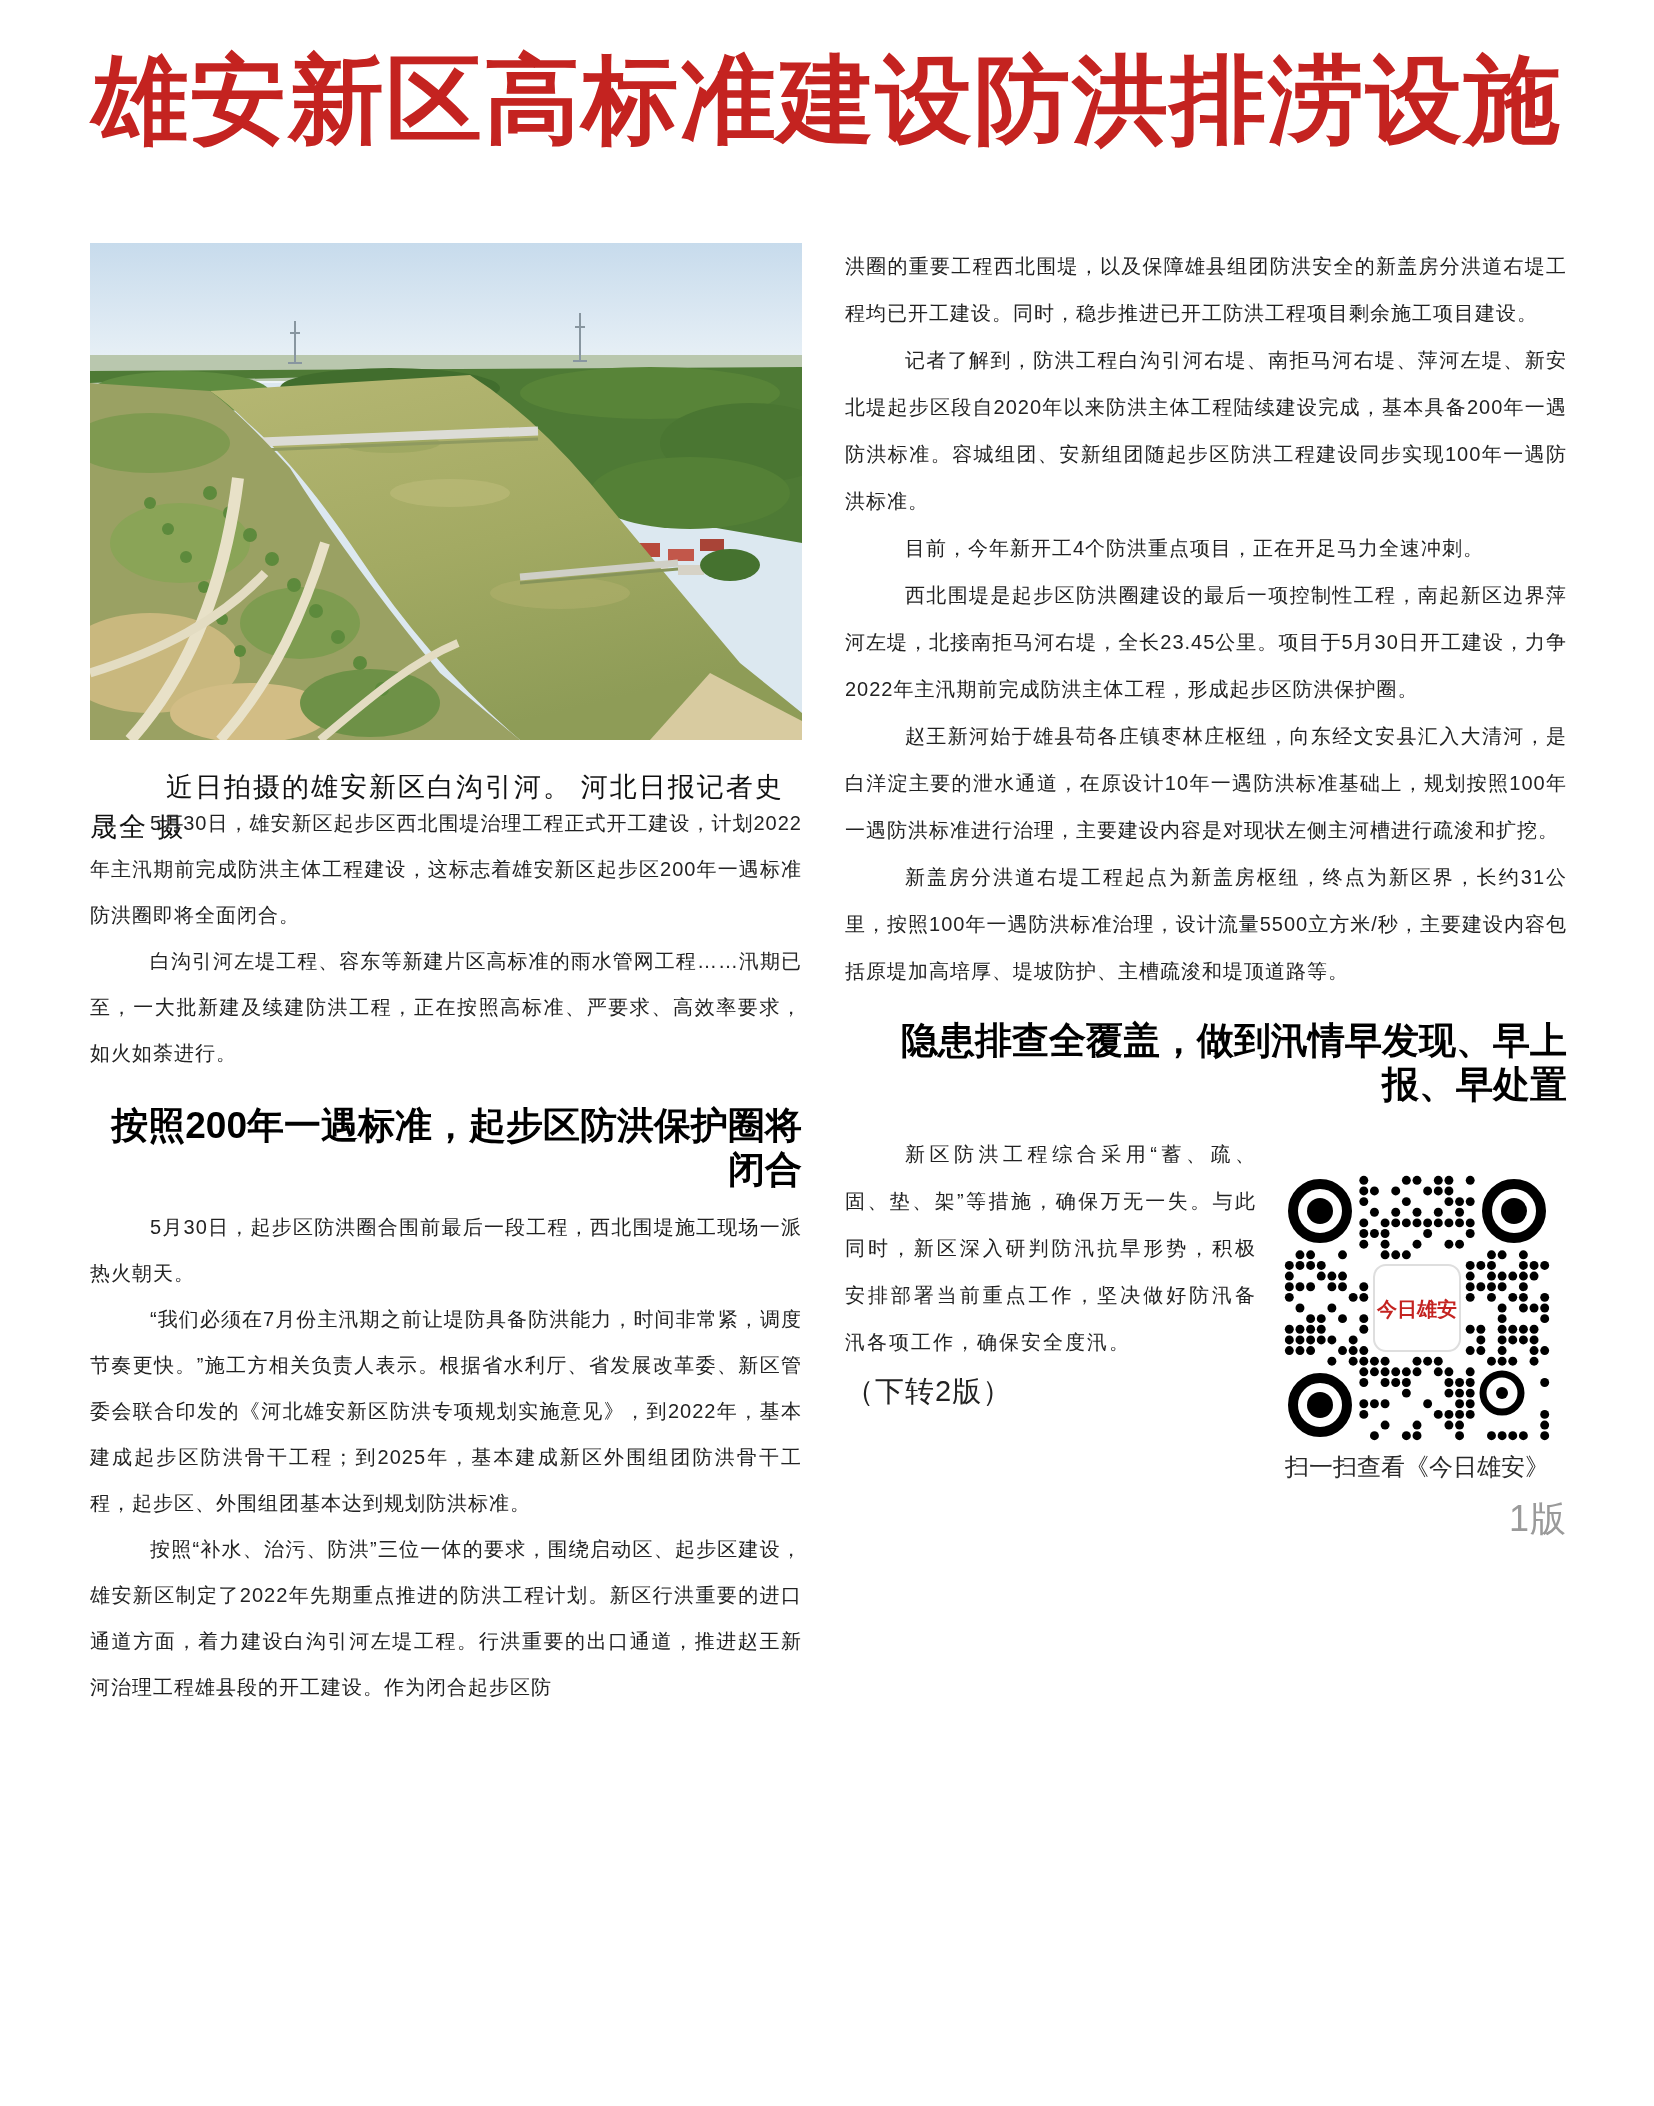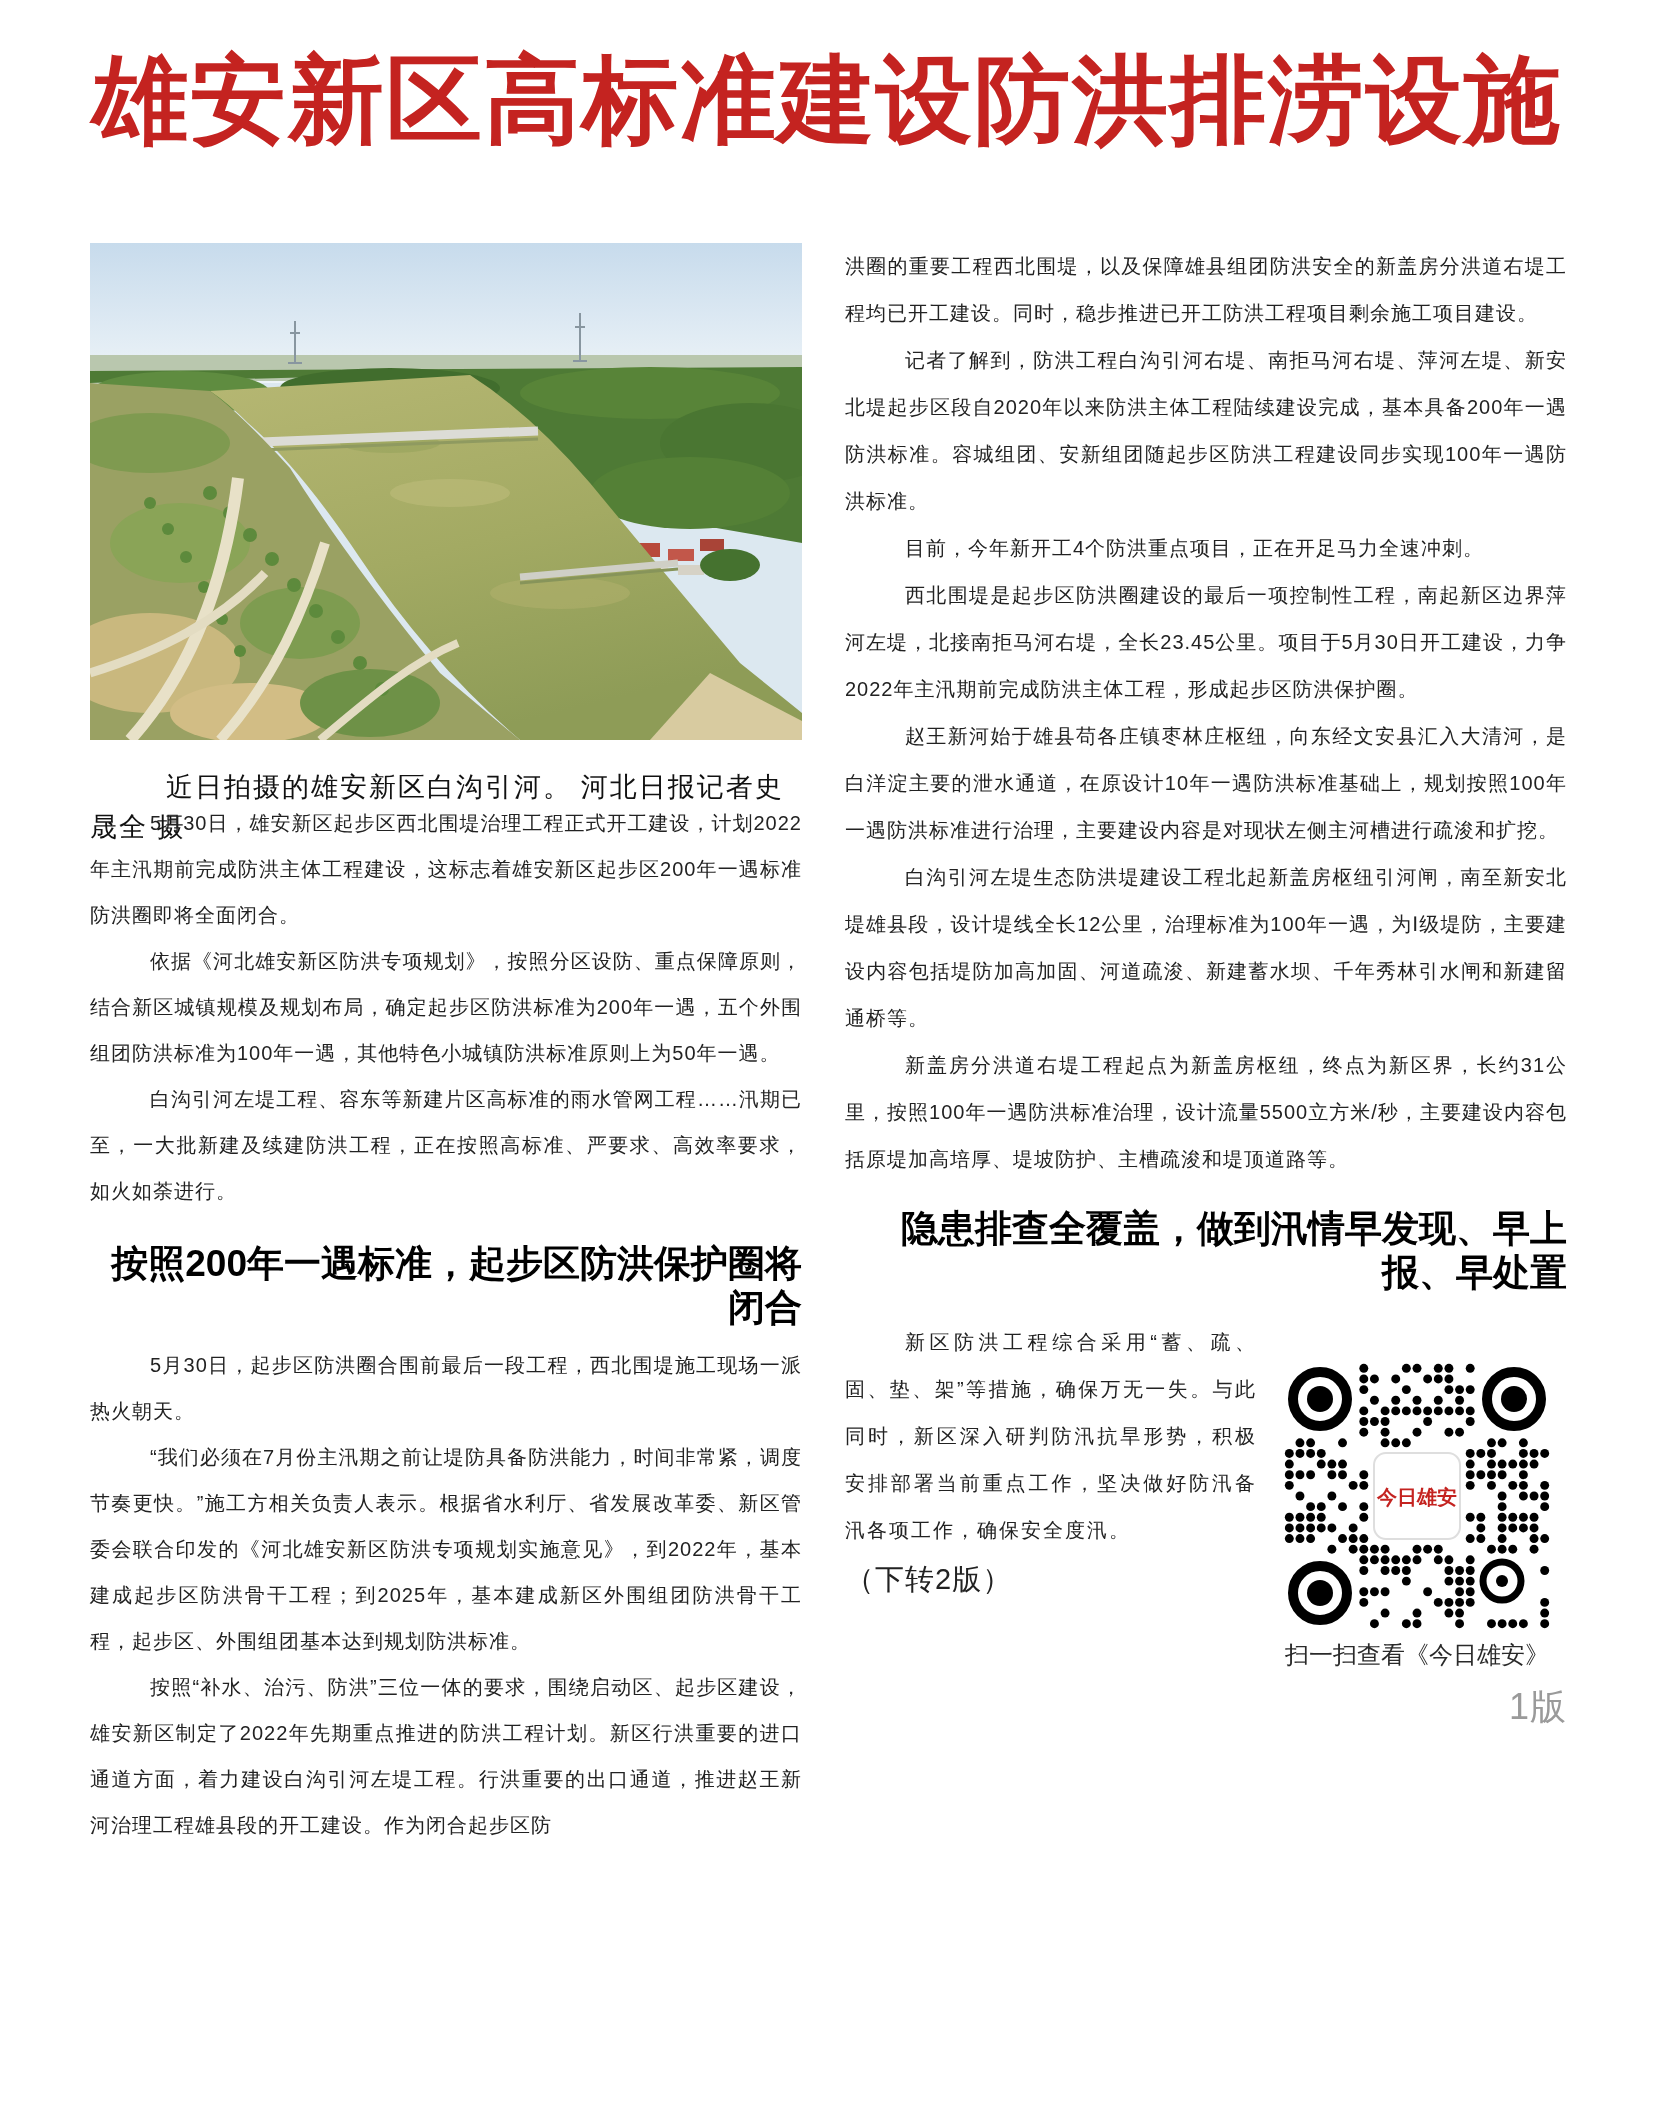--- a/index.html
+++ b/index.html
@@ -148,35 +148,33 @@
       <path d="M230,497 C280,455 320,420 368,400" stroke="#e3dcc2" stroke-width="8" fill="none"></path>
 
       <path d="M620,430 L712,478 L712,497 L560,497 Z" fill="#d8cba0"></path>
     </svg>
   </div>
 
   <div class="photo-caption">近日拍摄的雄安新区白沟引河。 河北日报记者史晟全 摄</div>
 
   <div class="col col-left">
     <p class="indent">5月30日，雄安新区起步区西北围堤治理工程正式开工建设，计划2022年主汛期前完成防洪主体工程建设，这标志着雄安新区起步区200年一遇标准防洪圈即将全面闭合。</p>
-    <p class="indent">依据《河北雄安新区防洪专项规划》，按照分区设防、重点保障原则，结合新区城镇规模及规划布局，确定起步区防洪标准为200年一遇，五个外围组团防洪标准为100年一遇，其他特色小城镇防洪标准原则上为50年一遇。</p>
     <p class="indent">白沟引河左堤工程、容东等新建片区高标准的雨水管网工程……汛期已至，一大批新建及续建防洪工程，正在按照高标准、严要求、高效率要求，如火如荼进行。</p>
     <h2 class="sub">按照200年一遇标准，起步区防洪保护圈将闭合</h2>
     <p class="indent">5月30日，起步区防洪圈合围前最后一段工程，西北围堤施工现场一派热火朝天。</p>
     <p class="indent">“我们必须在7月份主汛期之前让堤防具备防洪能力，时间非常紧，调度节奏更快。”施工方相关负责人表示。根据省水利厅、省发展改革委、新区管委会联合印发的《河北雄安新区防洪专项规划实施意见》，到2022年，基本建成起步区防洪骨干工程；到2025年，基本建成新区外围组团防洪骨干工程，起步区、外围组团基本达到规划防洪标准。</p>
     <p class="indent">按照“补水、治污、防洪”三位一体的要求，围绕启动区、起步区建设，雄安新区制定了2022年先期重点推进的防洪工程计划。新区行洪重要的进口通道方面，着力建设白沟引河左堤工程。行洪重要的出口通道，推进赵王新河治理工程雄县段的开工建设。作为闭合起步区防</p>
   </div>
 
   <div class="col col-right">
     <p class="no-indent">洪圈的重要工程西北围堤，以及保障雄县组团防洪安全的新盖房分洪道右堤工程均已开工建设。同时，稳步推进已开工防洪工程项目剩余施工项目建设。</p>
     <p class="indent">记者了解到，防洪工程白沟引河右堤、南拒马河右堤、萍河左堤、新安北堤起步区段自2020年以来防洪主体工程陆续建设完成，基本具备200年一遇防洪标准。容城组团、安新组团随起步区防洪工程建设同步实现100年一遇防洪标准。</p>
     <p class="indent">目前，今年新开工4个防洪重点项目，正在开足马力全速冲刺。</p>
     <p class="indent">西北围堤是起步区防洪圈建设的最后一项控制性工程，南起新区边界萍河左堤，北接南拒马河右堤，全长23.45公里。项目于5月30日开工建设，力争2022年主汛期前完成防洪主体工程，形成起步区防洪保护圈。</p>
     <p class="indent">赵王新河始于雄县苟各庄镇枣林庄枢纽，向东经文安县汇入大清河，是白洋淀主要的泄水通道，在原设计10年一遇防洪标准基础上，规划按照100年一遇防洪标准进行治理，主要建设内容是对现状左侧主河槽进行疏浚和扩挖。</p>
-    <p class="indent">白沟引河左堤生态防洪堤建设工程北起新盖房枢纽引河闸，南至新安北堤雄县段，设计堤线全长12公里，治理标准为100年一遇，为Ⅰ级堤防，主要建设内容包括堤防加高加固、河道疏浚、新建蓄水坝、千年秀林引水闸和新建留通桥等。</p>
     <p class="indent">新盖房分洪道右堤工程起点为新盖房枢纽，终点为新区界，长约31公里，按照100年一遇防洪标准治理，设计流量5500立方米/秒，主要建设内容包括原堤加高培厚、堤坡防护、主槽疏浚和堤顶道路等。</p>
     <h2 class="sub">隐患排查全覆盖，做到汛情早发现、早上报、早处置</h2>
 
     <div class="bottom-row">
       <div class="narrow">
         <p class="indent">新区防洪工程综合采用“蓄、疏、固、垫、架”等措施，确保万无一失。与此同时，新区深入研判防汛抗旱形势，积极安排部署当前重点工作，坚决做好防汛备汛各项工作，确保安全度汛。</p>
         <div class="continuation">（下转2版）</div>
       </div>
 
       <div class="qr-block">

